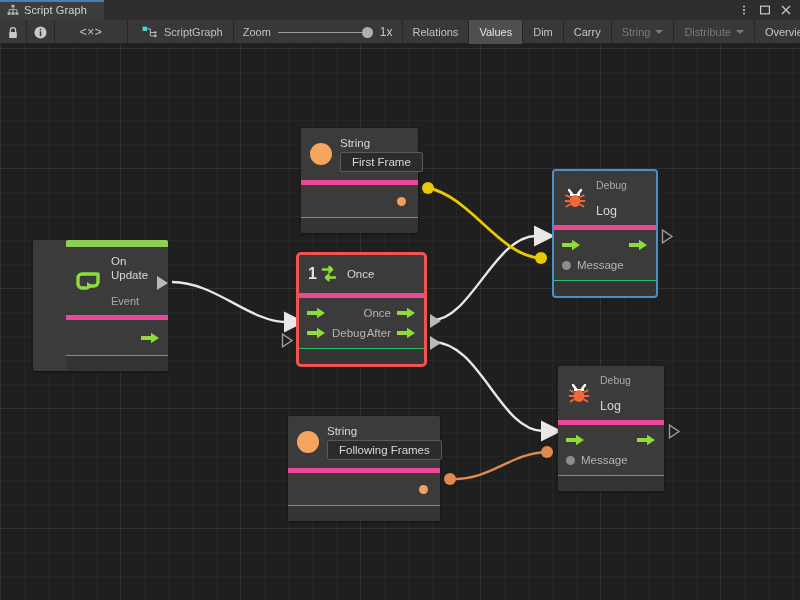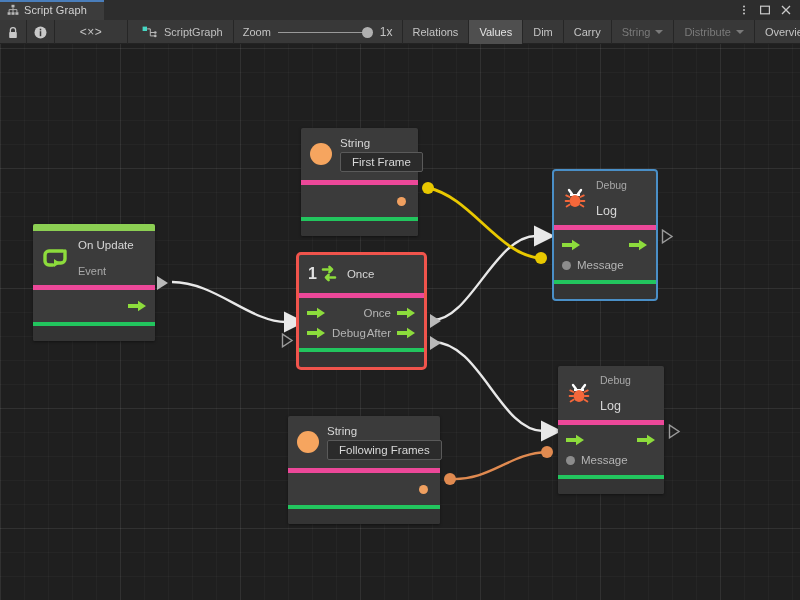--- a/index.html
+++ b/index.html
@@ -100,21 +100,21 @@
   .node-sel-blue  { outline:2px solid #4a8fc7; outline-offset:0px; }
   .accentbar { height:7px; border-radius:2px 2px 0 0; }
   .node-head {
     display:flex; align-items:center; gap:9px;
     padding: 7px 10px 7px 10px;
     border-bottom:5px solid #ec4899;
   }
   .node-head-txt { display:flex; flex-direction:column; gap:12px; }
   .node-title { font-size:11.5px; color:#d7d7d7; line-height:14px; }
   .node-sub   { font-size:11px;   color:#a9a9a9; line-height:14px; }
-  .node-body  { padding: 6px 0 6px 0; border-bottom:4px solid #22c55e; }
+  .node-body  { padding: 6px 0 6px 0; border-bottom:1px solid #22c55e; }
   .node-foot  { height:15px; background:#343434; border-radius:0 0 2px 2px; }
   .row {
     display:flex; align-items:center; justify-content:space-between;
     padding: 3px 8px; min-height:20px;
   }
   .row-left, .row-right { display:flex; align-items:center; gap:6px; }
   .port-label { font-size:11.5px; color:#b4b4b4; }
   .dot-port { width:9px; height:9px; border-radius:50%; background:#8c8c8c; }
   .dot-port.orange { background:#f0a060; }
   .field {
@@ -248,21 +248,21 @@
 
       <path d="M428,144 C470,152 500,212 540,214" stroke="#e8c800" stroke-width="2.8" fill="none"></path>
       <circle cx="428" cy="144" r="6" fill="#e8c800"></circle>
       <circle cx="541" cy="214" r="6" fill="#e8c800"></circle>
 
       <path d="M450,435 C490,437 510,409 547,408" stroke="#e08a50" stroke-width="2.4" fill="none"></path>
       <circle cx="450" cy="435" r="6" fill="#e08a50"></circle>
       <circle cx="547" cy="408" r="6" fill="#e08a50"></circle>
     </svg>
 
-    <div class="node" style="left:33px; top:180px; width:122px;">
+    <div class="node" style="left:33px; top:196px; width:135px;padding-left:33px;">
       <div class="accentbar" style="background:#8ccf53"></div>
       <div class="node-head">
         <span>
           <svg class="icon" width="26" height="24" viewBox="0 0 26 24">
             <path d="M20 5 H6 a4 4 0 0 0 -4 4 v6 a4 4 0 0 0 4 4 h4" fill="none" stroke="#8ddc3c" stroke-width="3.4" stroke-linecap="round"></path>
             <path d="M22 5 v8 a4 4 0 0 1 -4 4 h-5" fill="none" stroke="#8ddc3c" stroke-width="3.4" stroke-linecap="round"></path>
             <path d="M11 13 l6 4 l-6 4 z" fill="#8ddc3c"></path>
           </svg>
         </span>
         <span class="node-head-txt">

